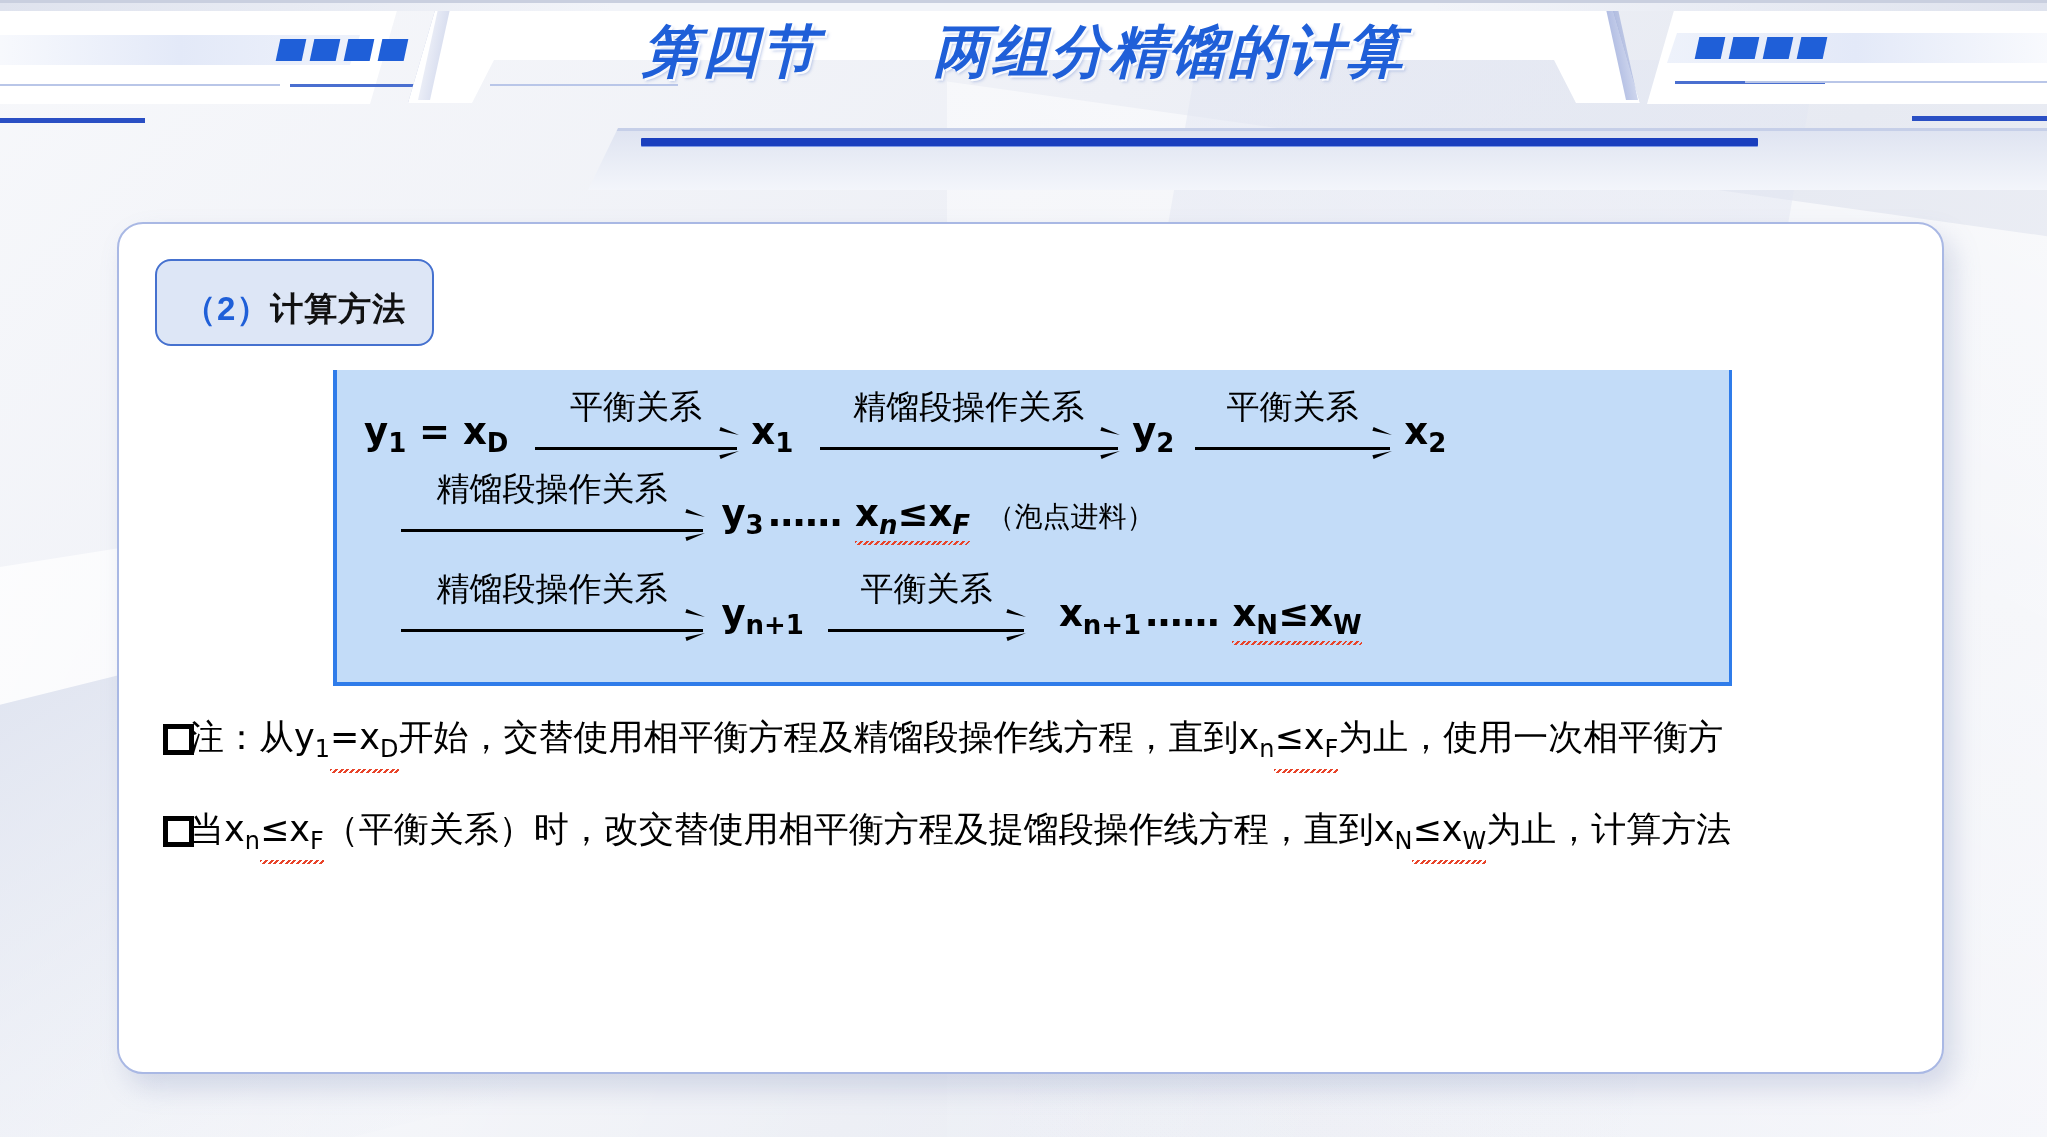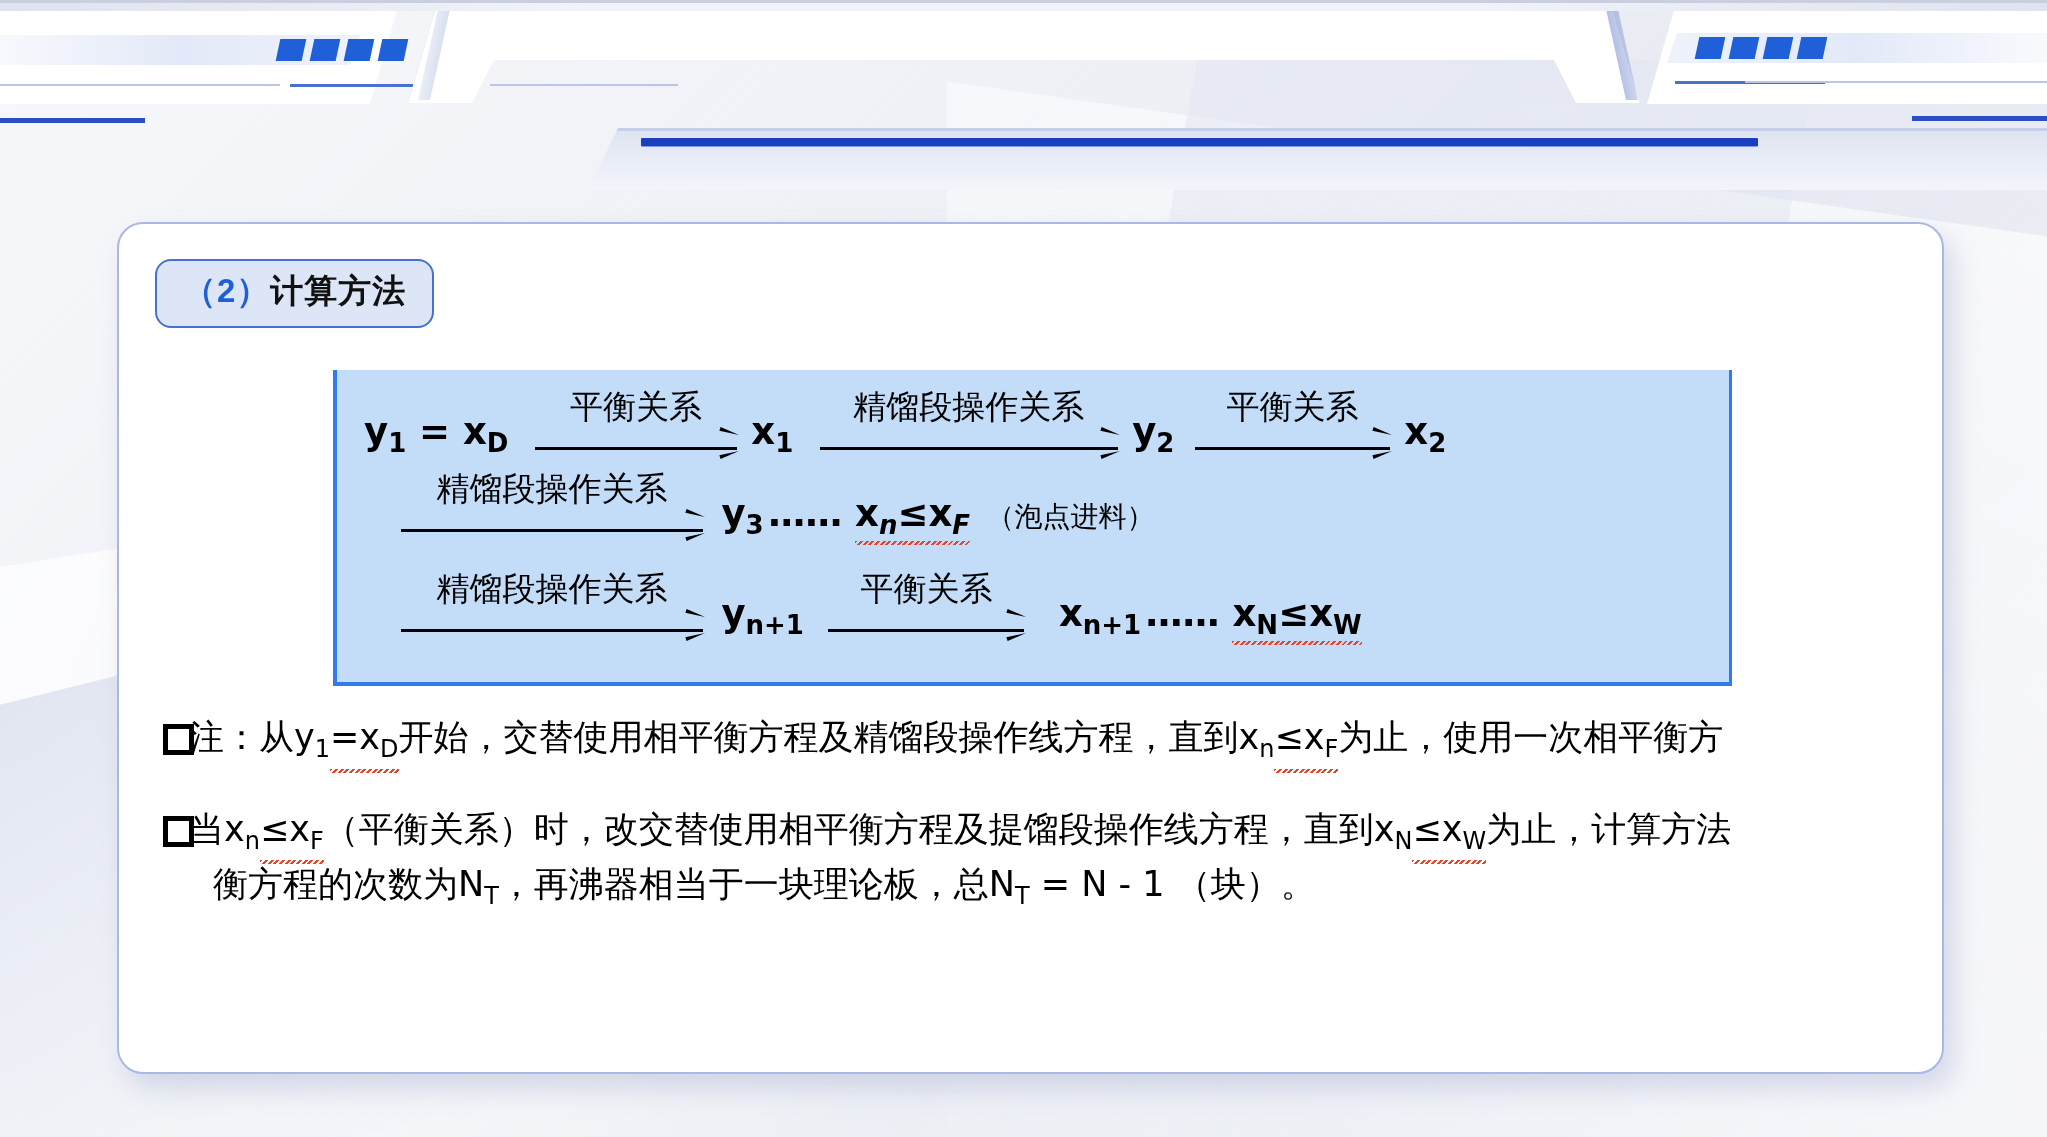--- a/index.html
+++ b/index.html
@@ -89,21 +89,21 @@
   
   .card{
     position:absolute;left:117px;top:222px;width:1823px;height:848px;
     background:#ffffff;border:2px solid #a9b8e4;border-radius:26px;
     box-shadow:10px 14px 26px rgba(120,135,180,.26);
   }
 
   
   .pill{
     position:absolute;left:155px;top:259px;
-    padding:8px 26px 12px 26px;
+    padding:26px 26px 12px 26px;
     background:#dde6f6;border:2px solid #4571cf;border-radius:16px;
     font-size:33px;font-weight:bold;letter-spacing:1px;white-space:nowrap;
   }
   .pill .num{color:#1f5fd8;}
   .pill .txt{color:#111;}
 
   
   .fbox{
     position:absolute;left:333px;top:370px;width:1392px;height:312px;
     background:#c3dcf8;border-left:4px solid #2f7cea;border-right:3px solid #2f7cea;
@@ -184,20 +184,25 @@
     <div class="hline dim" style="left:1830px;top:81px;width:230px;"></div>
     <div class="blue-bar" style="left:1912px;top:116px;width:145px;"></div>
 
     <div class="banner-edge"></div>
     <div class="banner"></div>
     <div class="banner-left-v"></div>
     <div class="banner-right-v"></div>
 
     <div class="header-strip"></div>
 
+    <div class="title">
+      <span>第四节</span>
+      <span class="gap"></span>
+      <span>两组分精馏的计算</span>
+    </div>
   </div>
 
   <div class="sub-shelf"></div>
   <div class="title-underline"></div>
 
   <div class="card"></div>
 
   <div class="pill">
     <span class="num">（2）</span><span class="txt">计算方法</span>
   </div>
@@ -262,18 +267,17 @@
       <span class="marker"></span>
       <div class="body">
         <span>注：从y</span><sub>1</sub><span class="sq"><span>=x</span><sub>D</sub></span><span>开始，交替使用相平衡方程及精馏段操作线方程，直到x</span><sub>n</sub><span class="sq"><span>≤x</span><sub>F</sub></span><span>为止，使用一次相平衡方</span>
       </div>
     </div>
 
     <div class="bullet">
       <span class="marker"></span>
       <div class="body">
         <span>当x</span><sub>n</sub><span class="sq"><span>≤x</span><sub>F</sub></span><span>（平衡关系）时，改交替使用相平衡方程及提馏段操作线方程，直到x</span><sub>N</sub><span class="sq"><span>≤x</span><sub>W</sub></span><span>为止，计算方法</span>
-        <span class="l2"><span>衡方程的次数为N</span><sub>T</sub><span>，再沸器相当于一块理论板，总N</span><sub>T</sub><span> = N - 1 （块）。</span></span>
       </div>
     </div>
   </div>
 
 </div>
 
 </body></html>

